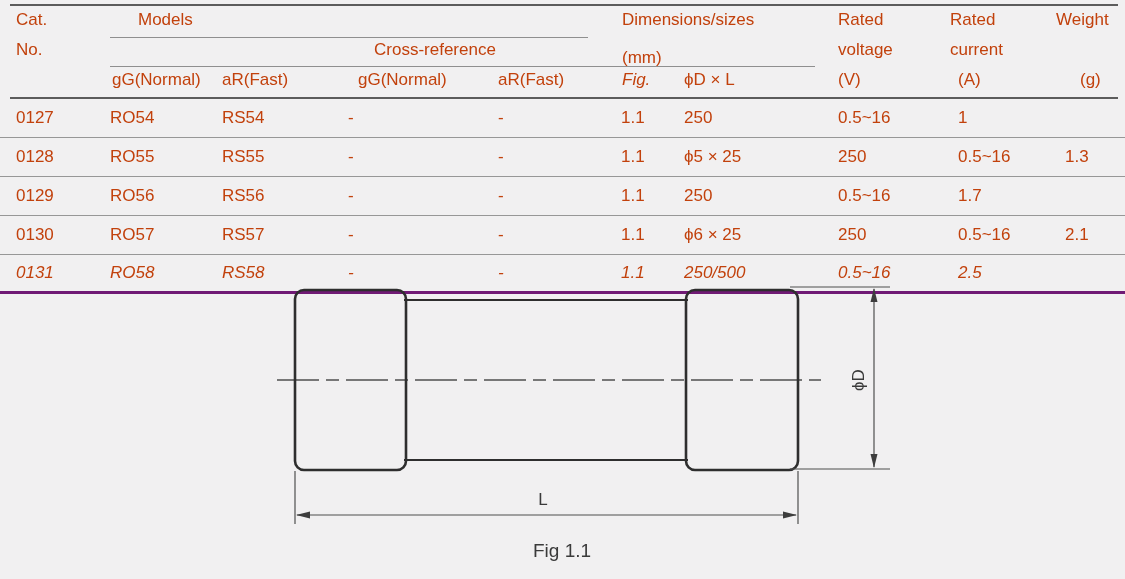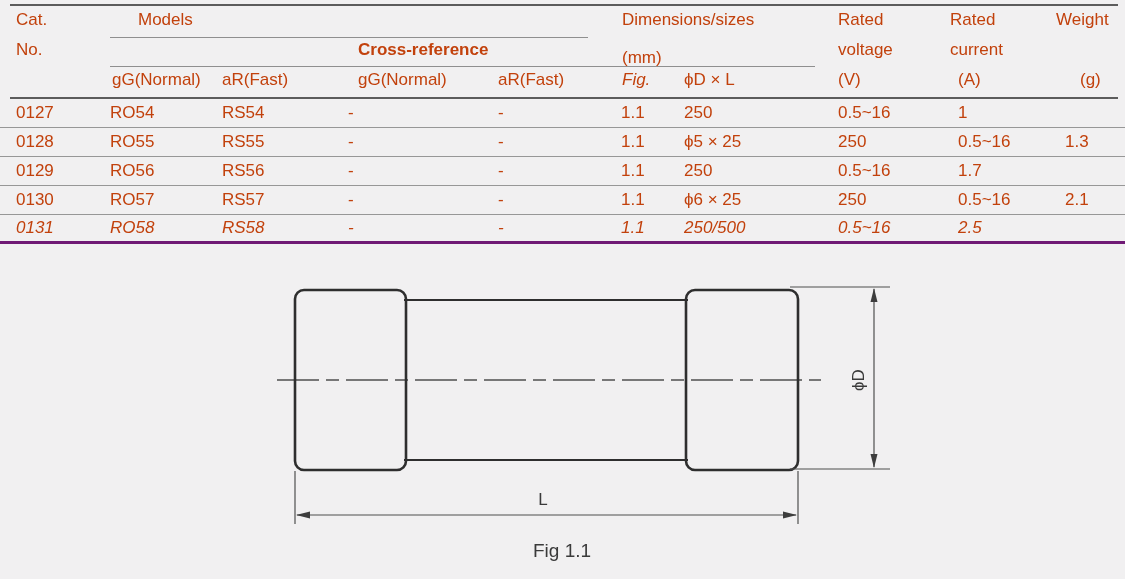--- a/index.html
+++ b/index.html
@@ -12,21 +12,21 @@
     overflow:hidden;
   }
   .abs{position:absolute;white-space:nowrap;}
   .hline{position:absolute;background:#8f8f8f;height:1px;}
   .hline.dark{background:#5c5c5c;height:2px;}
   .htext{font-size:17px;line-height:20px;}
   
   .rows{position:absolute;left:0;top:99px;width:1125px;}
   .trow{
     box-sizing:border-box;
-    height:29px;
+    height:39px;
     padding-left:16px;
     display:grid;
     grid-template-columns:94px 112px 126px 150px 123px 63px 154px 120px 107px 1fr;
     align-items:center;
     font-size:17px;
     border-bottom:1px solid #979797;
   }
   .trow:last-child{border-bottom:3px solid #701a75;font-style:italic;}
   .trow span{display:block;}
   svg text{font-family:"Liberation Sans","DejaVu Sans",sans-serif;}
@@ -44,21 +44,21 @@
     <div class="hline dark" style="left:10px;top:97px;width:1108px;"></div>
 
     <div class="abs htext" style="left:16px;top:10px;">Cat.</div>
     <div class="abs htext" style="left:110px;top:10px;margin-left:28px;">Models</div>
     <div class="abs htext" style="left:622px;top:10px;">Dimensions/sizes</div>
     <div class="abs htext" style="left:838px;top:10px;">Rated</div>
     <div class="abs htext" style="left:950px;top:10px;">Rated</div>
     <div class="abs htext" style="left:1056px;top:10px;">Weight</div>
 
     <div class="abs htext" style="left:16px;top:40px;text-align:right;">No.</div>
-    <div class="abs htext" style="left:358px;top:40px;font-weight:bold;">Cross-reference</div>
+    <div class="abs htext" style="left:374px;top:40px;">Cross-reference</div>
     <div class="abs htext" style="left:622px;top:48px;">(mm)</div>
     <div class="abs htext" style="left:838px;top:40px;">voltage</div>
     <div class="abs htext" style="left:950px;top:40px;">current</div>
 
     <div class="abs htext" style="left:112px;top:70px;">gG(Normal)</div>
     <div class="abs htext" style="left:222px;top:70px;">aR(Fast)</div>
     <div class="abs htext" style="left:358px;top:70px;">gG(Normal)</div>
     <div class="abs htext" style="left:498px;top:70px;">aR(Fast)</div>
     <div class="abs htext" style="left:622px;top:70px;font-style:italic;">Fig.</div>
     <div class="abs htext" style="left:684px;top:70px;">ϕD × L</div>

